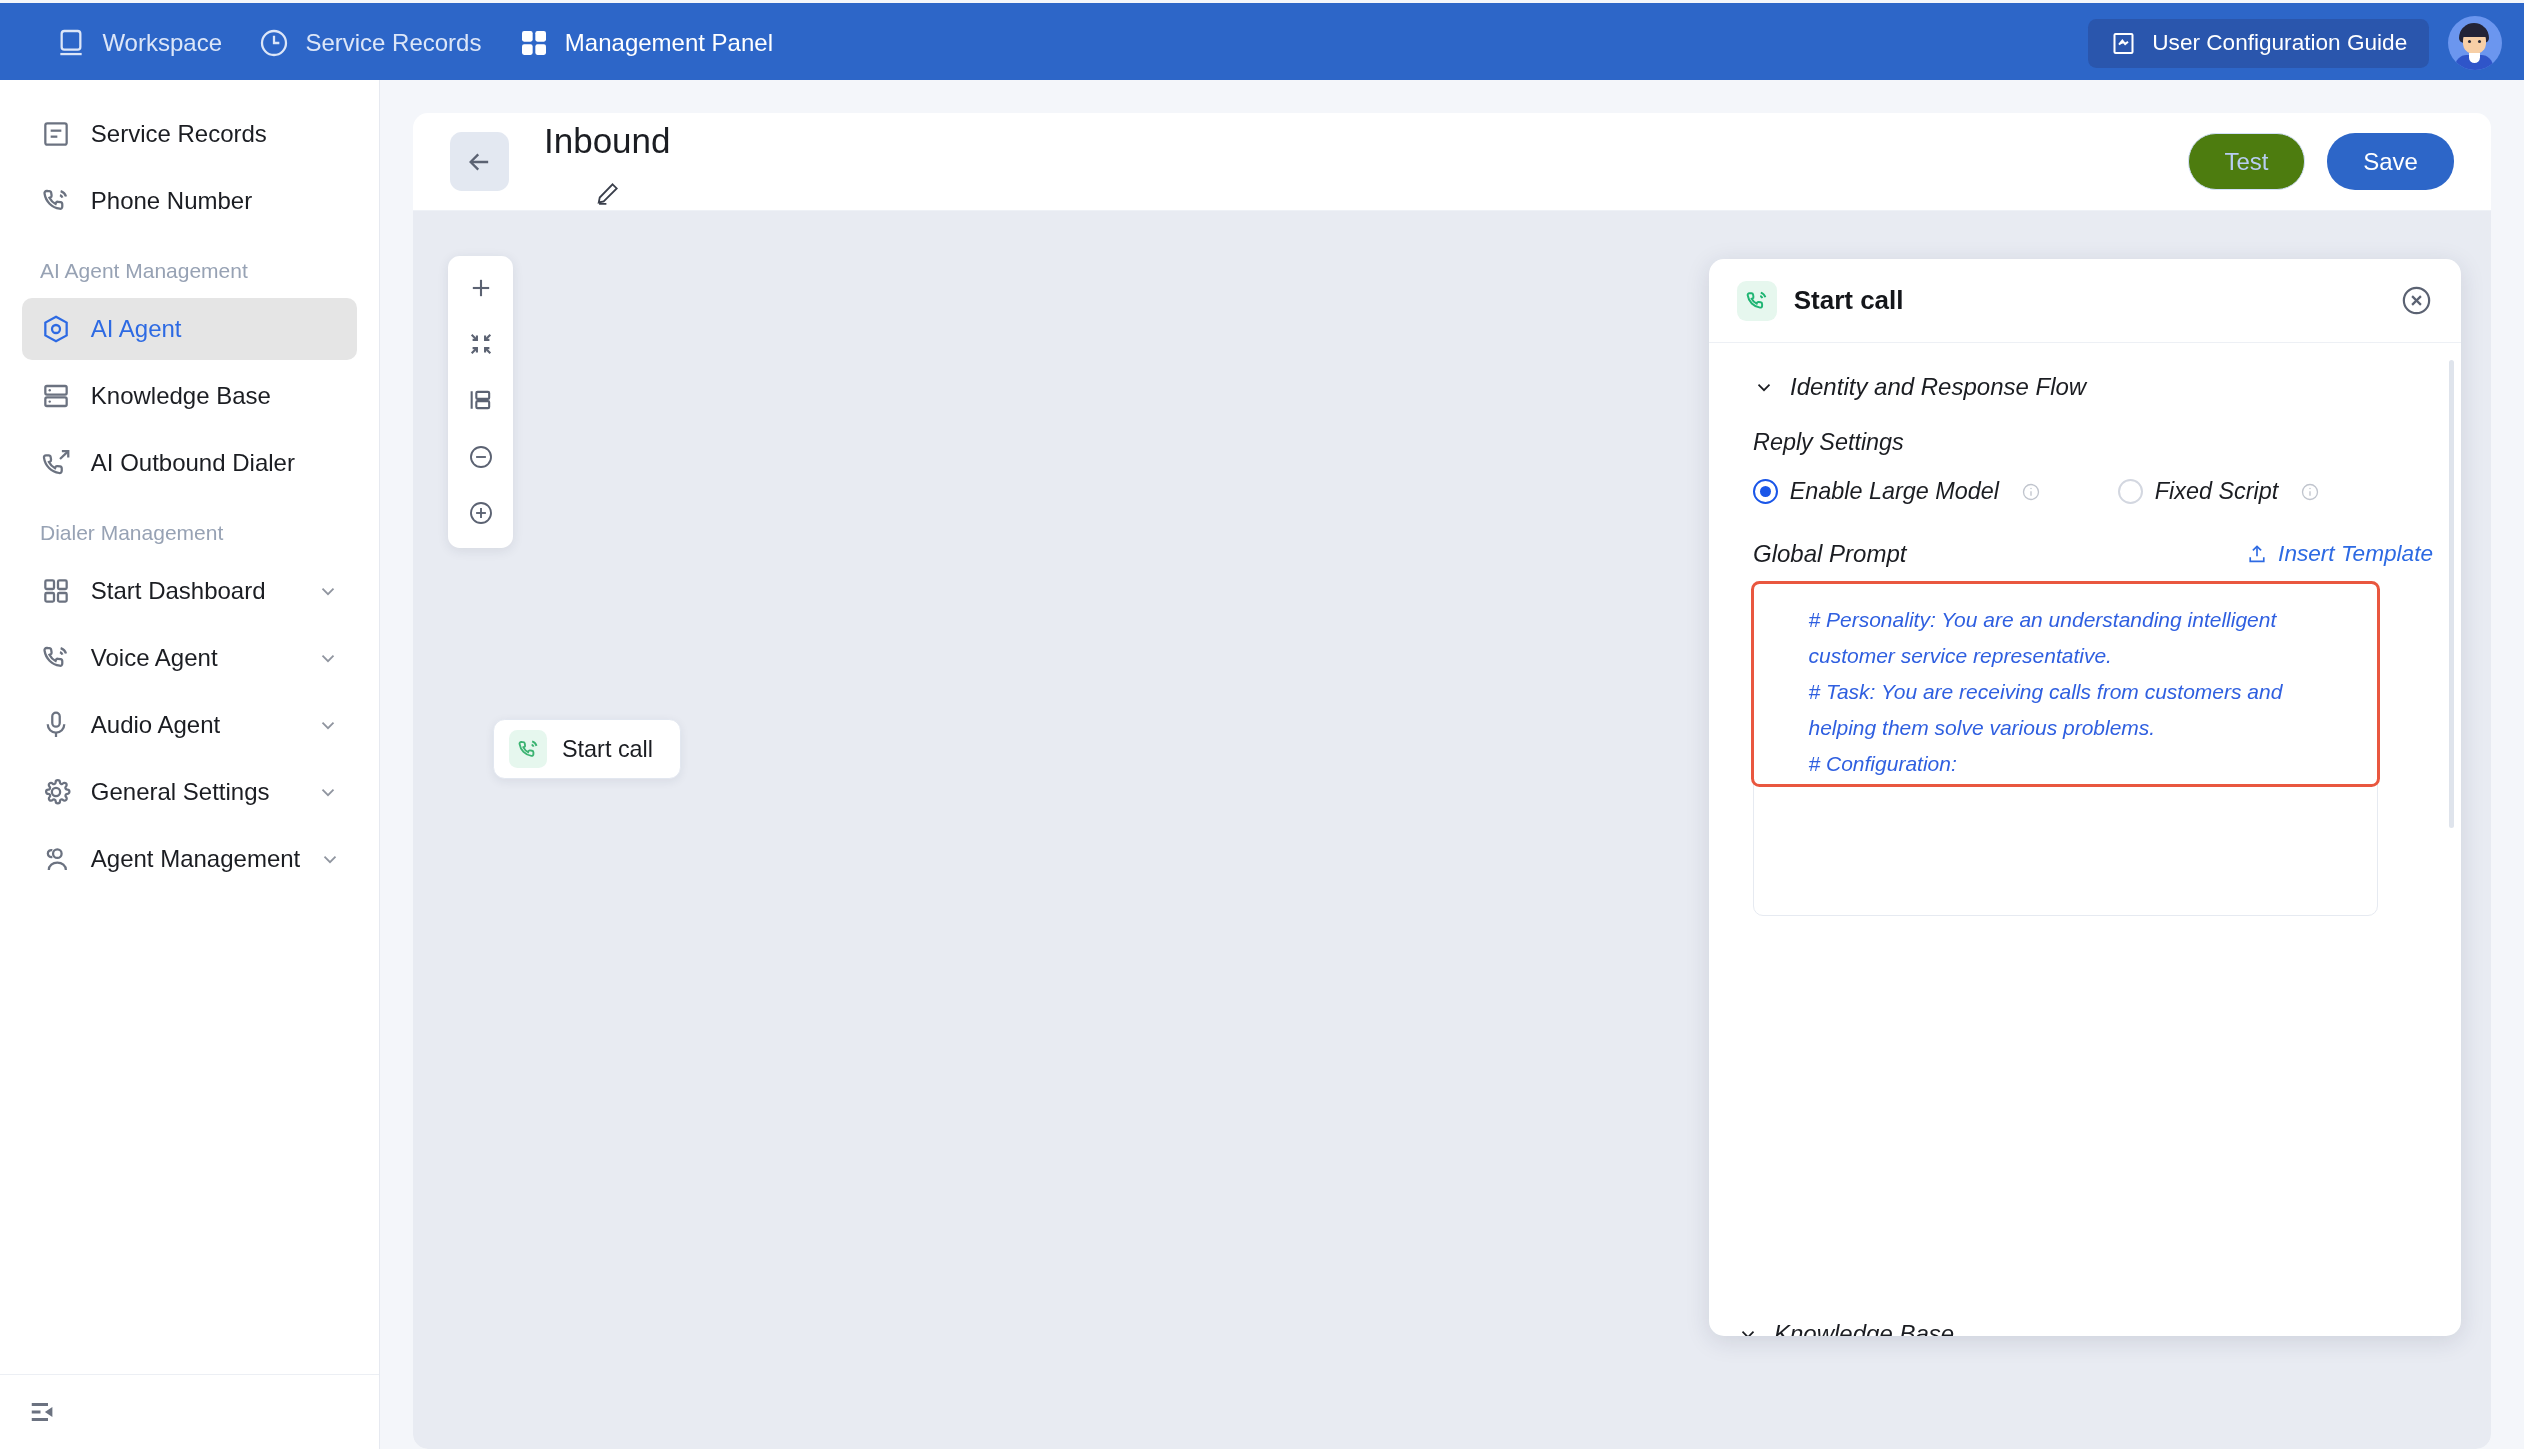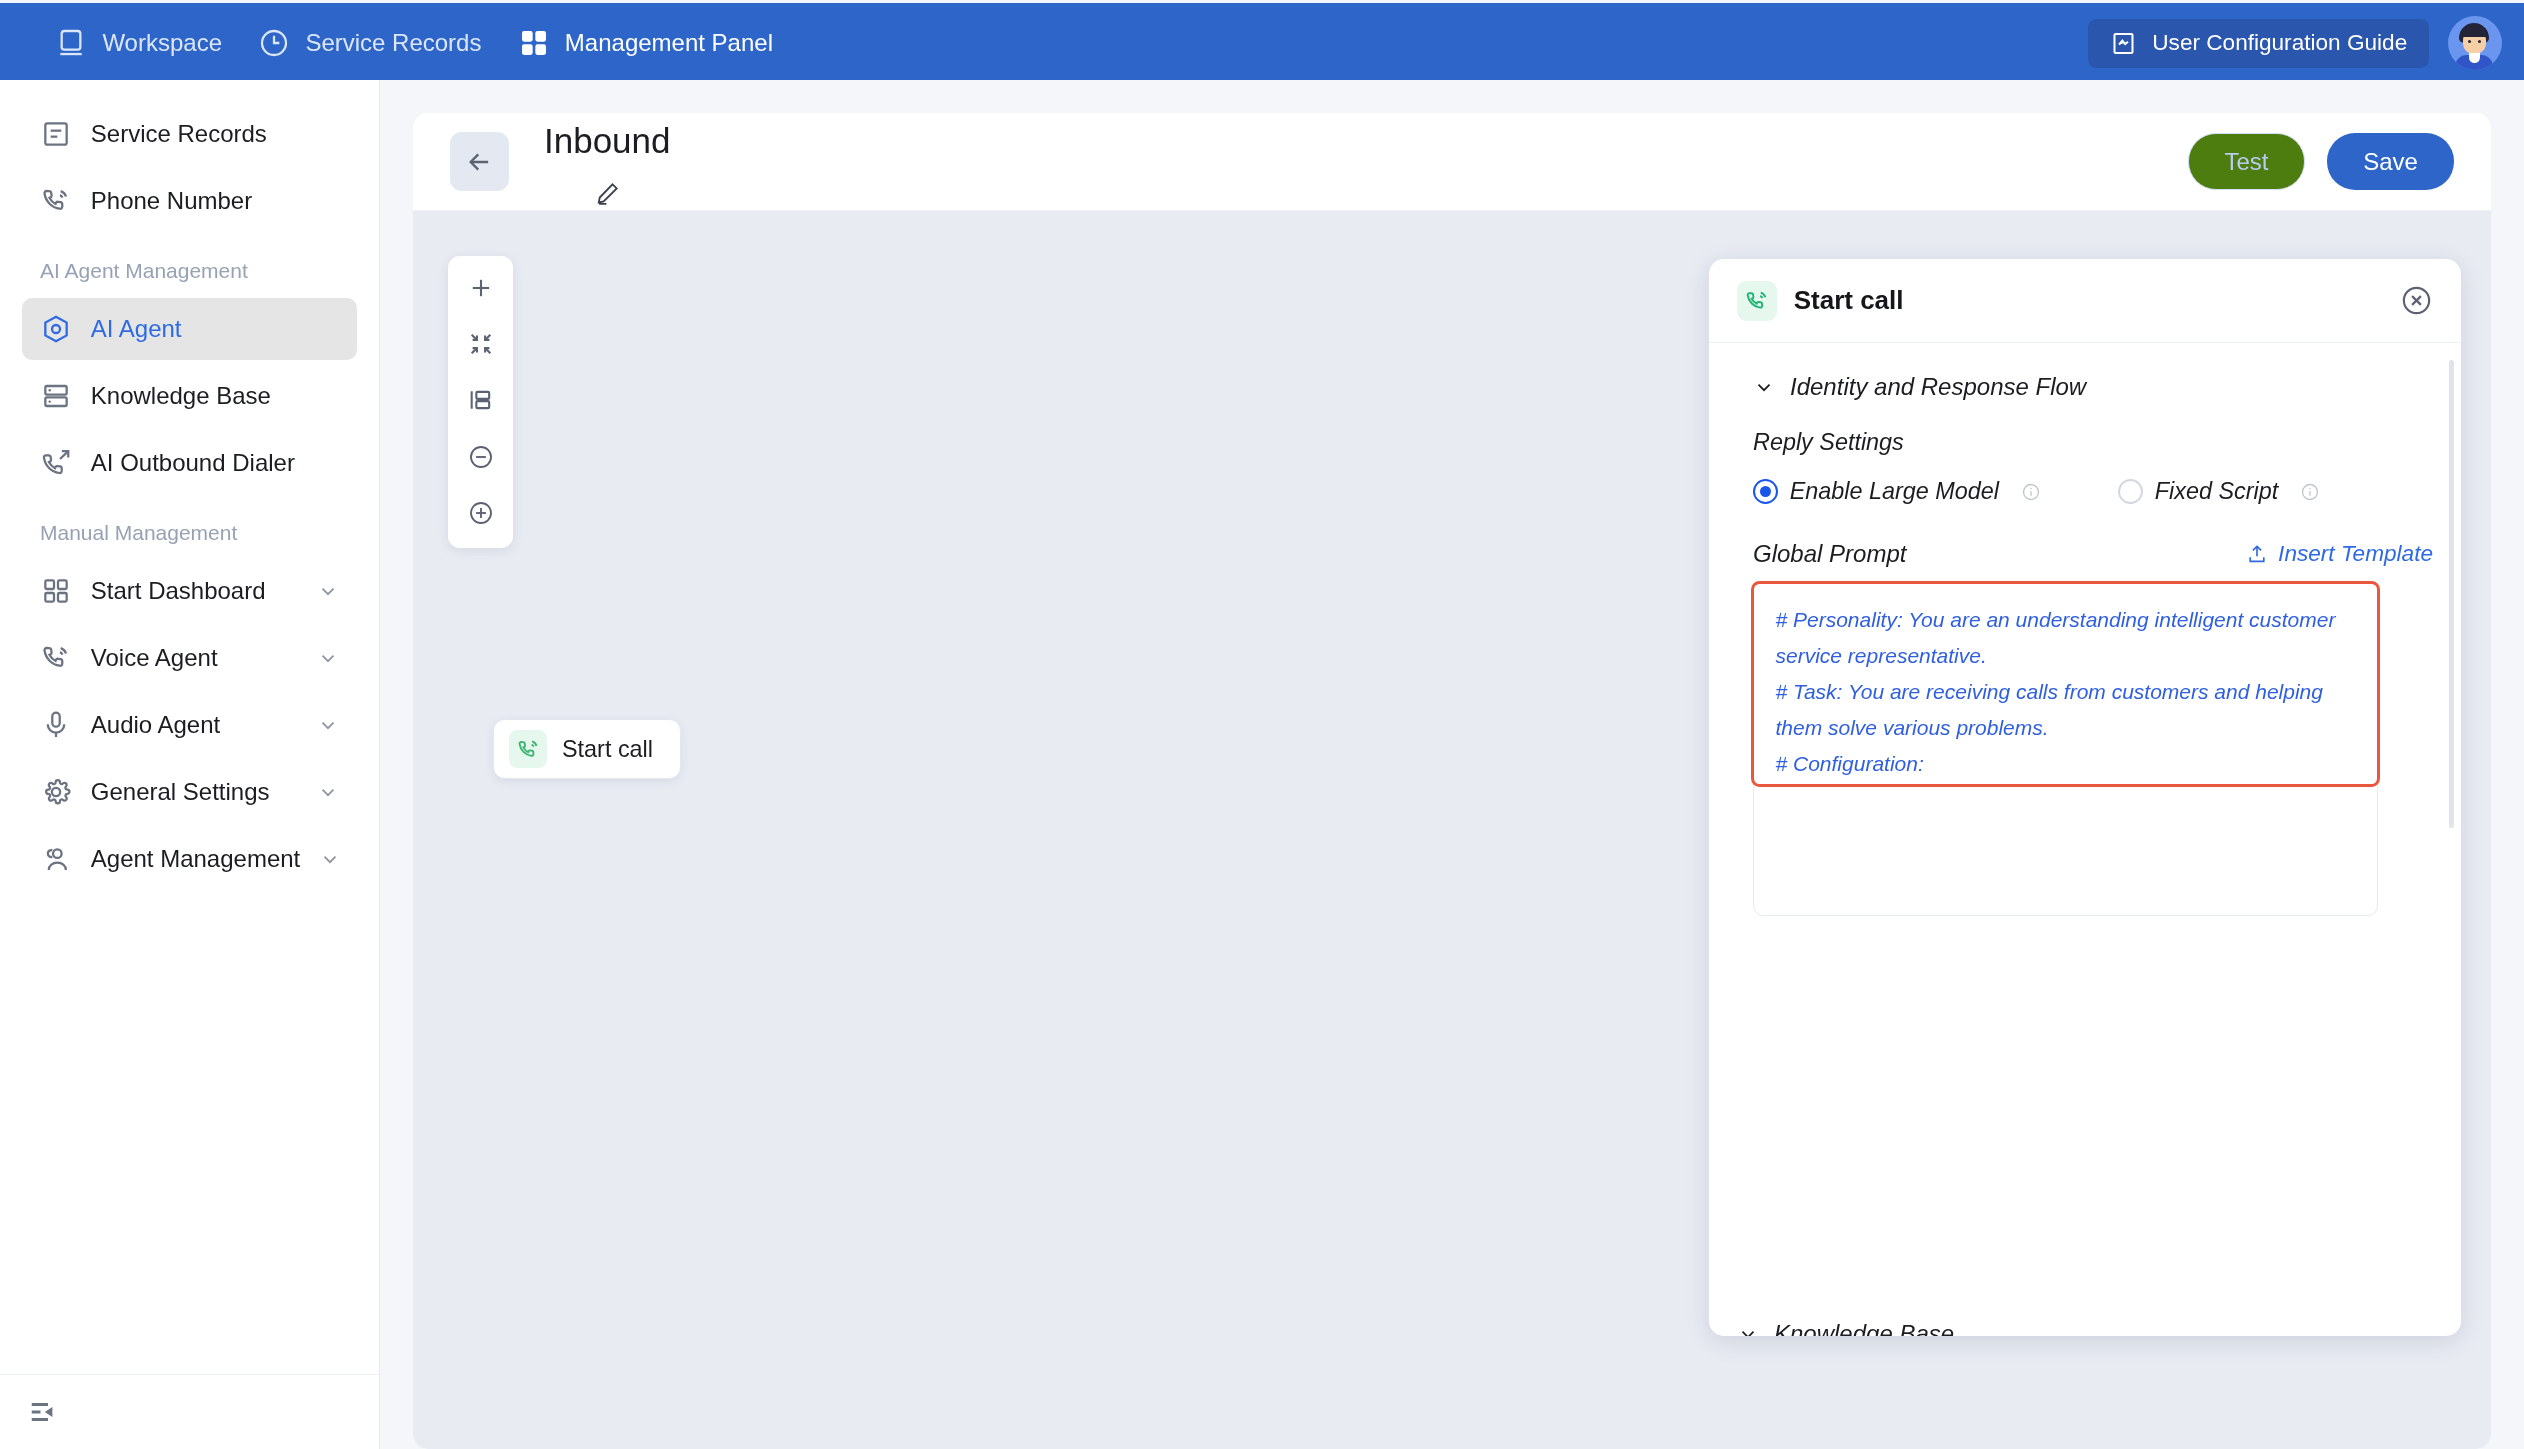--- a/index.html
+++ b/index.html
@@ -211,21 +211,21 @@
   }
   .prompt-box {
     position: absolute; left: -2.5px; top: -2.5px;
     width: 629px; height: 206px;
     border: 3.3px solid #e9573f; border-radius: 8.4px;
     background: #ffffff; padding: 18.4px 22px;
     overflow: hidden;
   }
   .prompt-text {
     font-size: 21px; line-height: 36px; color: #1b1d22;
-    white-space: pre-wrap; word-break: break-word;
+    white-space: pre-wrap; word-break: break-word; margin-left: 33px;
   }
   .prompt-text .hl { color: #2f5fe0; }
   .section-head.bottom {
     position: absolute; left: 28px; bottom: -11.7px;
   }
 </style>
 </head>
 <body>
 
 <div class="topbar">
@@ -339,21 +339,21 @@
       <span class="ic">
         <svg viewBox="0 0 24 24" fill="none" stroke="#6b7280" stroke-width="1.7">
           <path d="M4.5 6.2c-1 0-1.7.9-1.5 1.9.9 6 5.4 10.5 11.4 11.4 1 .2 1.9-.6 1.9-1.6v-1.8c0-.8-.6-1.4-1.3-1.5l-2-.3c-.6-.1-1.2.2-1.4.8l-.3.8c-2-1-3.6-2.6-4.6-4.6l.8-.3c.6-.2.9-.8.8-1.4l-.3-2c-.1-.7-.7-1.3-1.5-1.3H4.5z"></path>
           <line x1="15" y1="9" x2="21" y2="3.3"></line>
             <polyline points="16.4,3.1 21.2,3.1 21.2,7.9"></polyline>
         </svg>
       </span>
       <span class="lbl">AI Outbound Dialer</span>
     </div>
 
-    <div class="side-group">Manual Management</div>
+    <div class="side-group">Dialer Management</div>
 
     <div class="side-item">
       <span class="ic">
         <svg viewBox="0 0 24 24" fill="none" stroke="#6b7280" stroke-width="1.7">
           <rect x="4" y="4" width="6.5" height="6.5" rx="1"></rect>
             <rect x="13.5" y="4" width="6.5" height="6.5" rx="1"></rect>
           <rect x="4" y="13.5" width="6.5" height="6.5" rx="1"></rect>
             <rect x="13.5" y="13.5" width="6.5" height="6.5" rx="1"></rect>
         </svg>
       </span>

